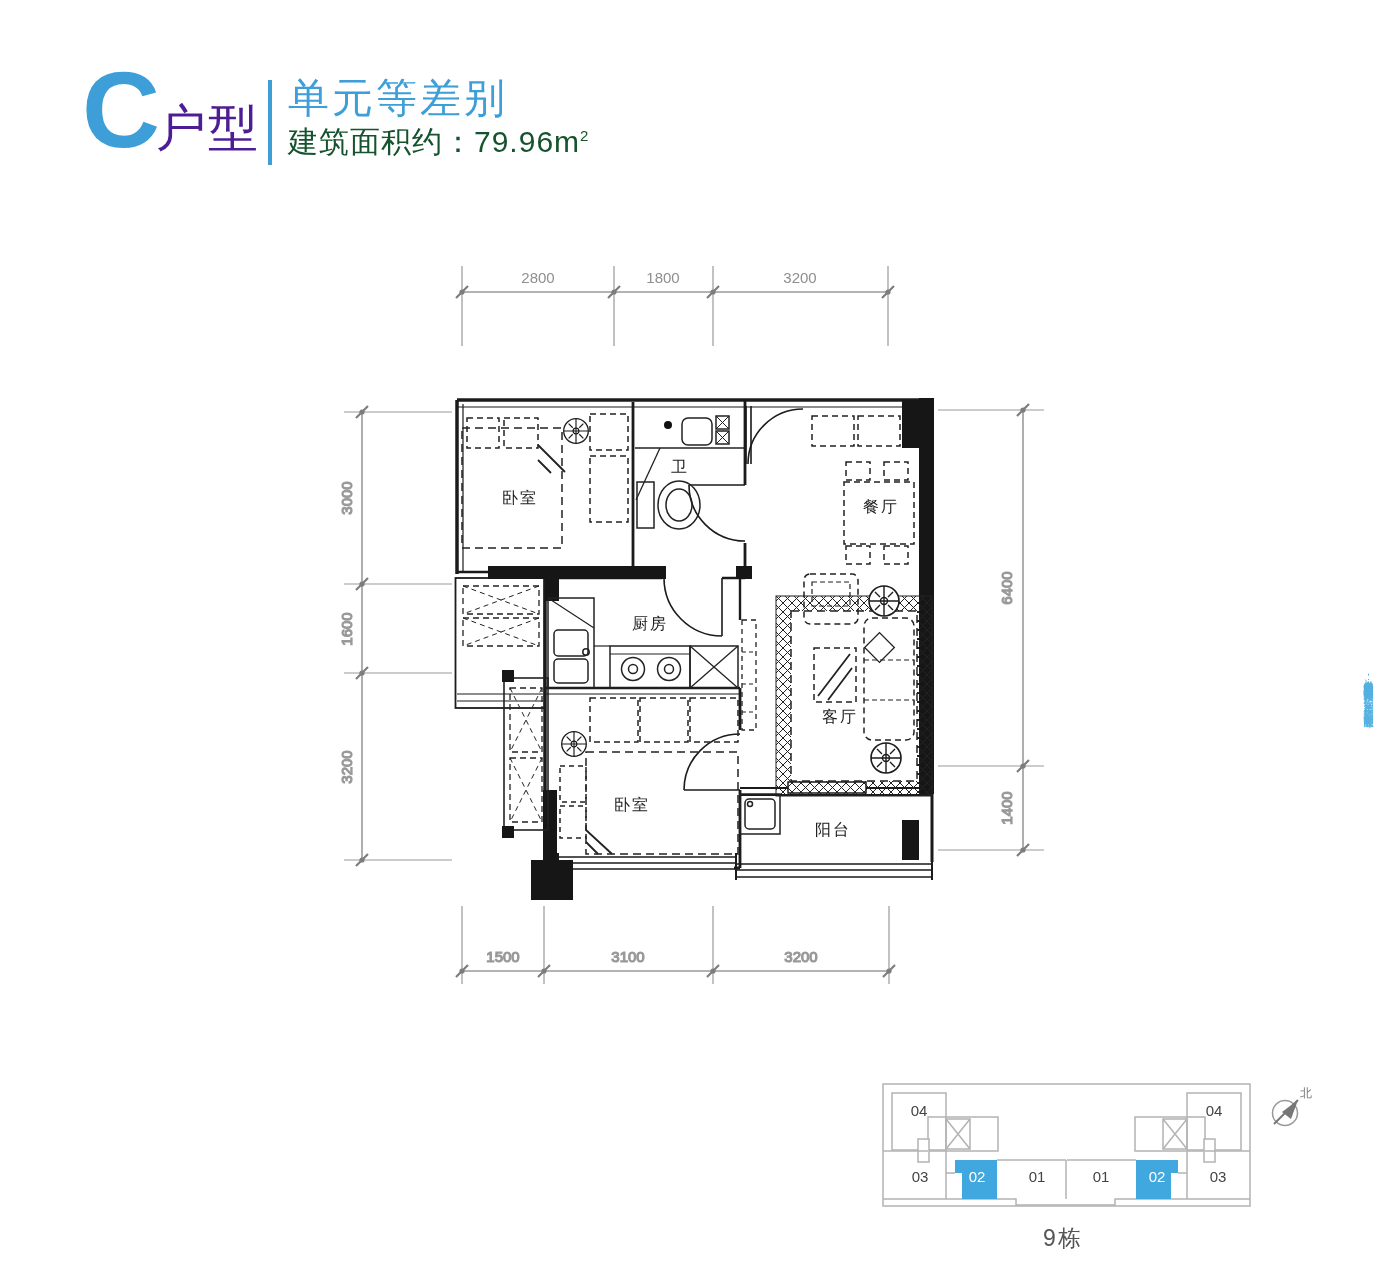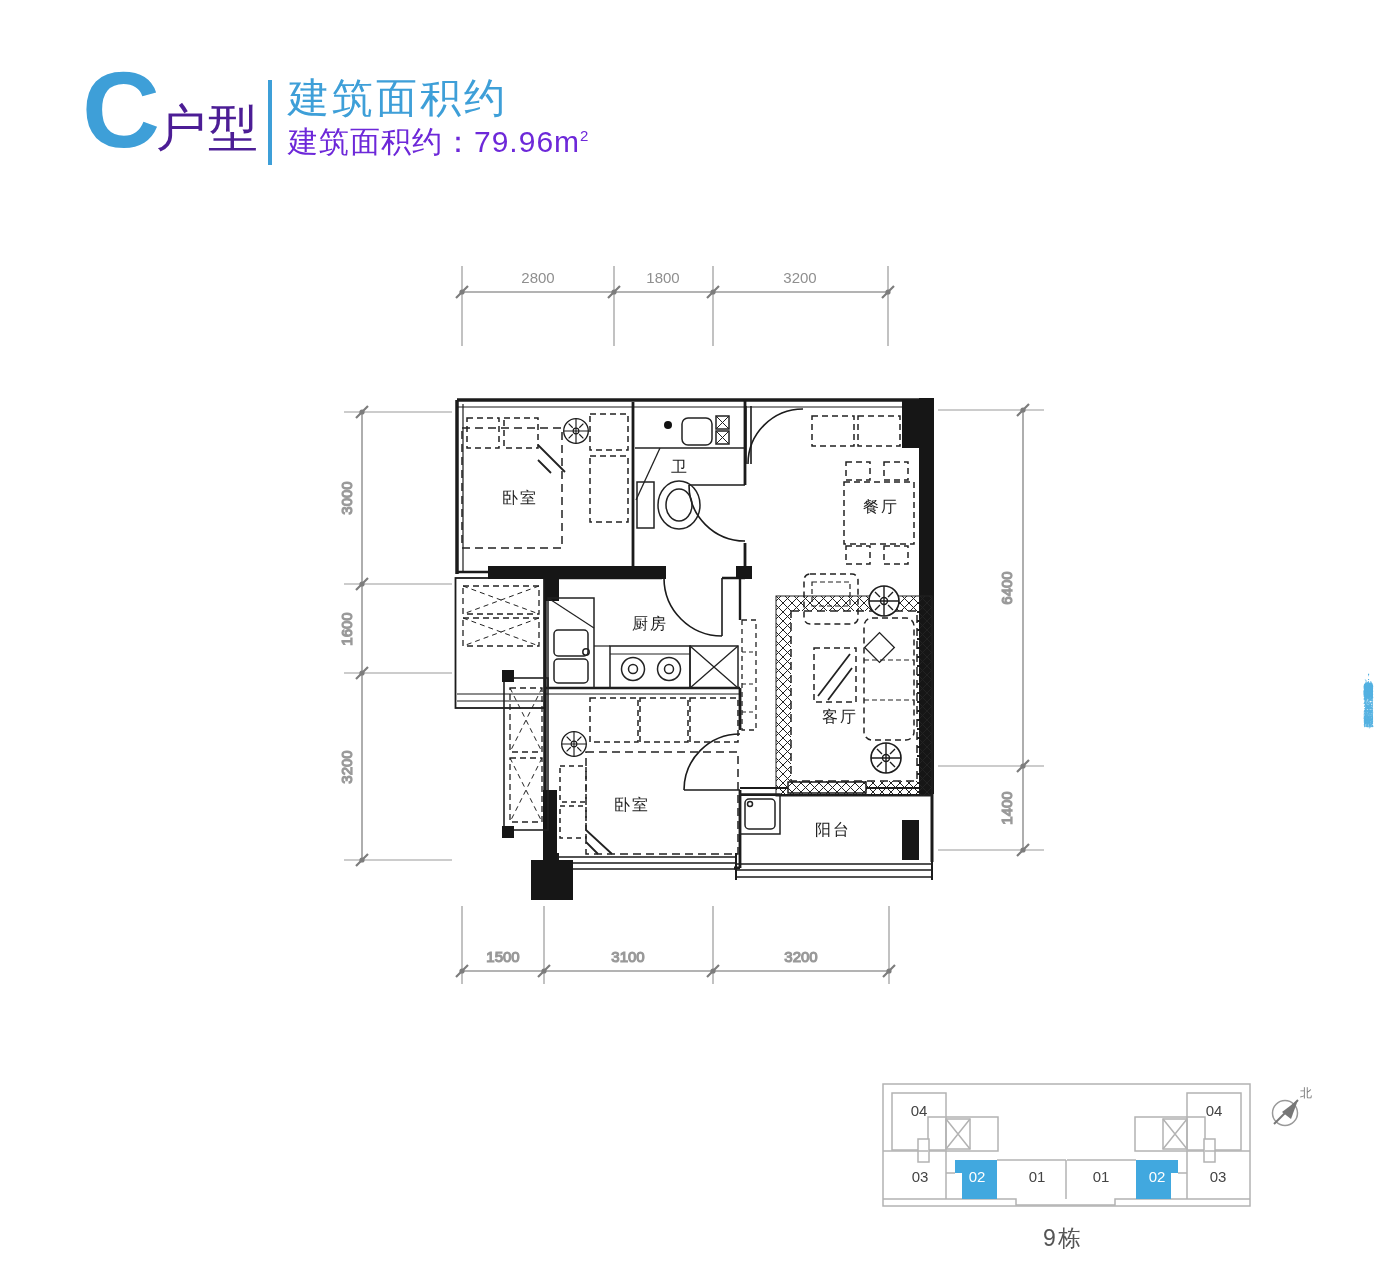--- a/index.html
+++ b/index.html
@@ -3,40 +3,40 @@
 <meta charset="utf-8">
 <style>
   html,body{margin:0;padding:0;background:#ffffff;}
   body{width:1391px;height:1274px;position:relative;font-family:"Liberation Sans",sans-serif;overflow:hidden;}
   .abs{position:absolute;}
   
   .title-letter{position:absolute;left:82px;top:56px;font-size:108px;line-height:1;font-weight:700;color:#3E9FD8;}
   .title-suffix{position:absolute;left:156px;top:103px;font-size:50px;line-height:1;font-weight:500;color:#4c1d95;letter-spacing:2px;}
   .title-divider{position:absolute;left:268px;top:80px;width:4px;height:85px;background:#3E9FD8;}
   .title-line1{position:absolute;left:288px;top:78px;font-size:41px;line-height:1;font-weight:500;color:#3E9FD8;letter-spacing:3px;}
-  .title-line2{position:absolute;left:288px;top:127px;font-size:30px;line-height:1;font-weight:400;color:#6d28d9;letter-spacing:1px;}
+  .title-line2{position:absolute;left:288px;top:127px;font-size:30px;line-height:1;font-weight:400;color:#14532d;letter-spacing:1px;}
   .title-line2 sup{font-size:15px;}
   
   .disclaimer{position:absolute;left:1358px;top:678px;height:592px;width:20px;
     writing-mode:vertical-rl;font-size:10px;letter-spacing:-0.5px;color:#54B1E1;line-height:20px;}
   svg text{font-family:"Liberation Sans",sans-serif;}
   .dimtxt{font-size:15px;fill:#8f8f8f;}
   .roomtxt{font-size:16px;fill:#1b1b1b;letter-spacing:2px;}
   .kptxt{font-size:15px;fill:#444;}
   .kptxt-hl{font-size:15px;fill:#ffffff;}
   .kpcap{font-size:23px;fill:#555;letter-spacing:2px;}
   .northtxt{font-size:12px;fill:#777;}
 </style>
 </head>
 <body>
 
 <div class="title-letter">C</div>
 <div class="title-suffix">户型</div>
 <div class="title-divider"></div>
-<div class="title-line1">建筑面积约</div>
+<div class="title-line1">单元等差别</div>
 <div class="title-line2"><span>建筑面积约：79.96m</span><sup>2</sup></div>
 
 <svg class="abs" style="left:0;top:0" width="1391" height="1274" viewBox="0 0 1391 1274" xmlns="http://www.w3.org/2000/svg">
   <defs>
     <pattern id="hx" width="9" height="9" patternUnits="userSpaceOnUse">
       <path d="M0,9 L9,0 M0,0 L9,9" stroke="#222" stroke-width="1"></path>
     </pattern>
     <g id="fan">
       <circle r="15" fill="#fff" stroke="#1b1b1b" stroke-width="1.6"></circle>
       <path d="M-15,0 H15 M0,-15 V15" stroke="#1b1b1b" stroke-width="1.4" fill="none"></path>

